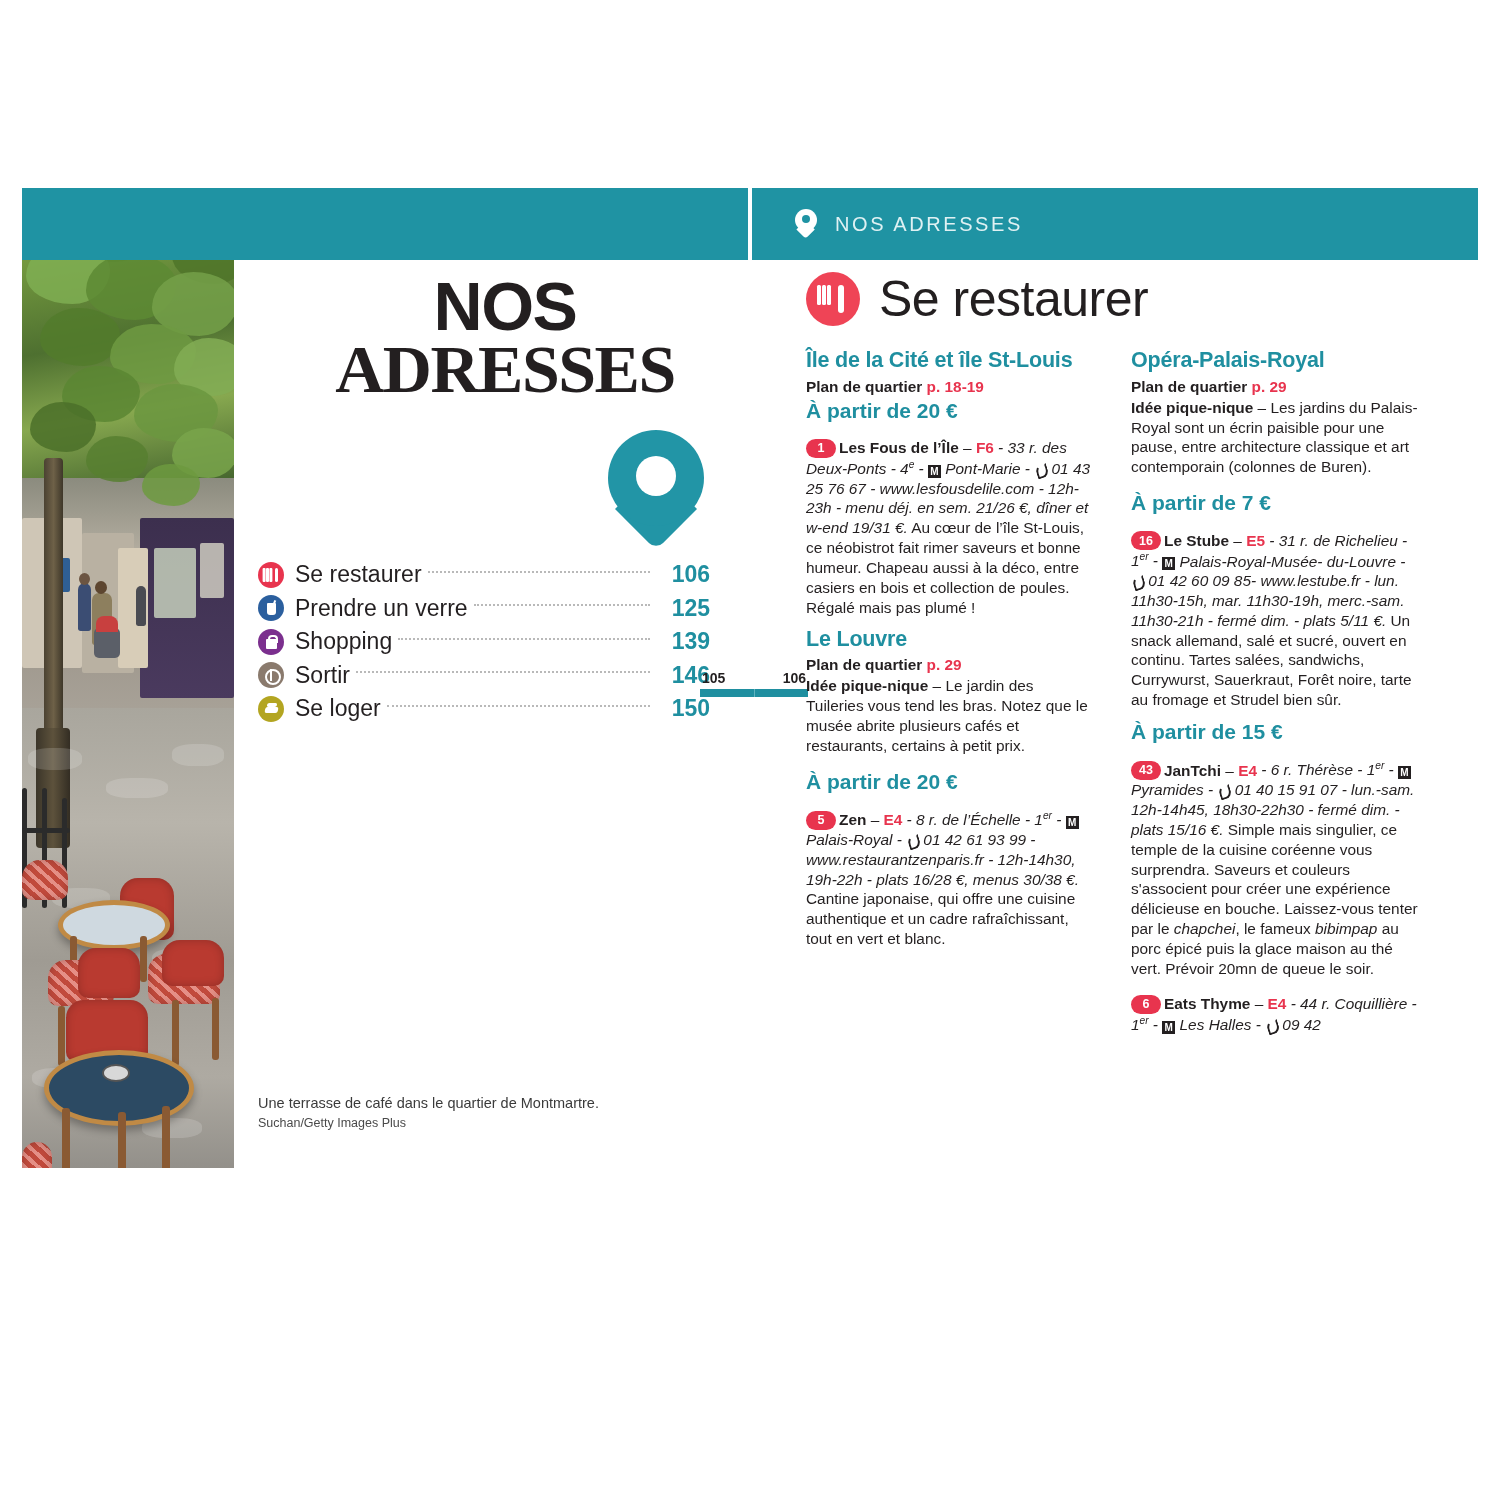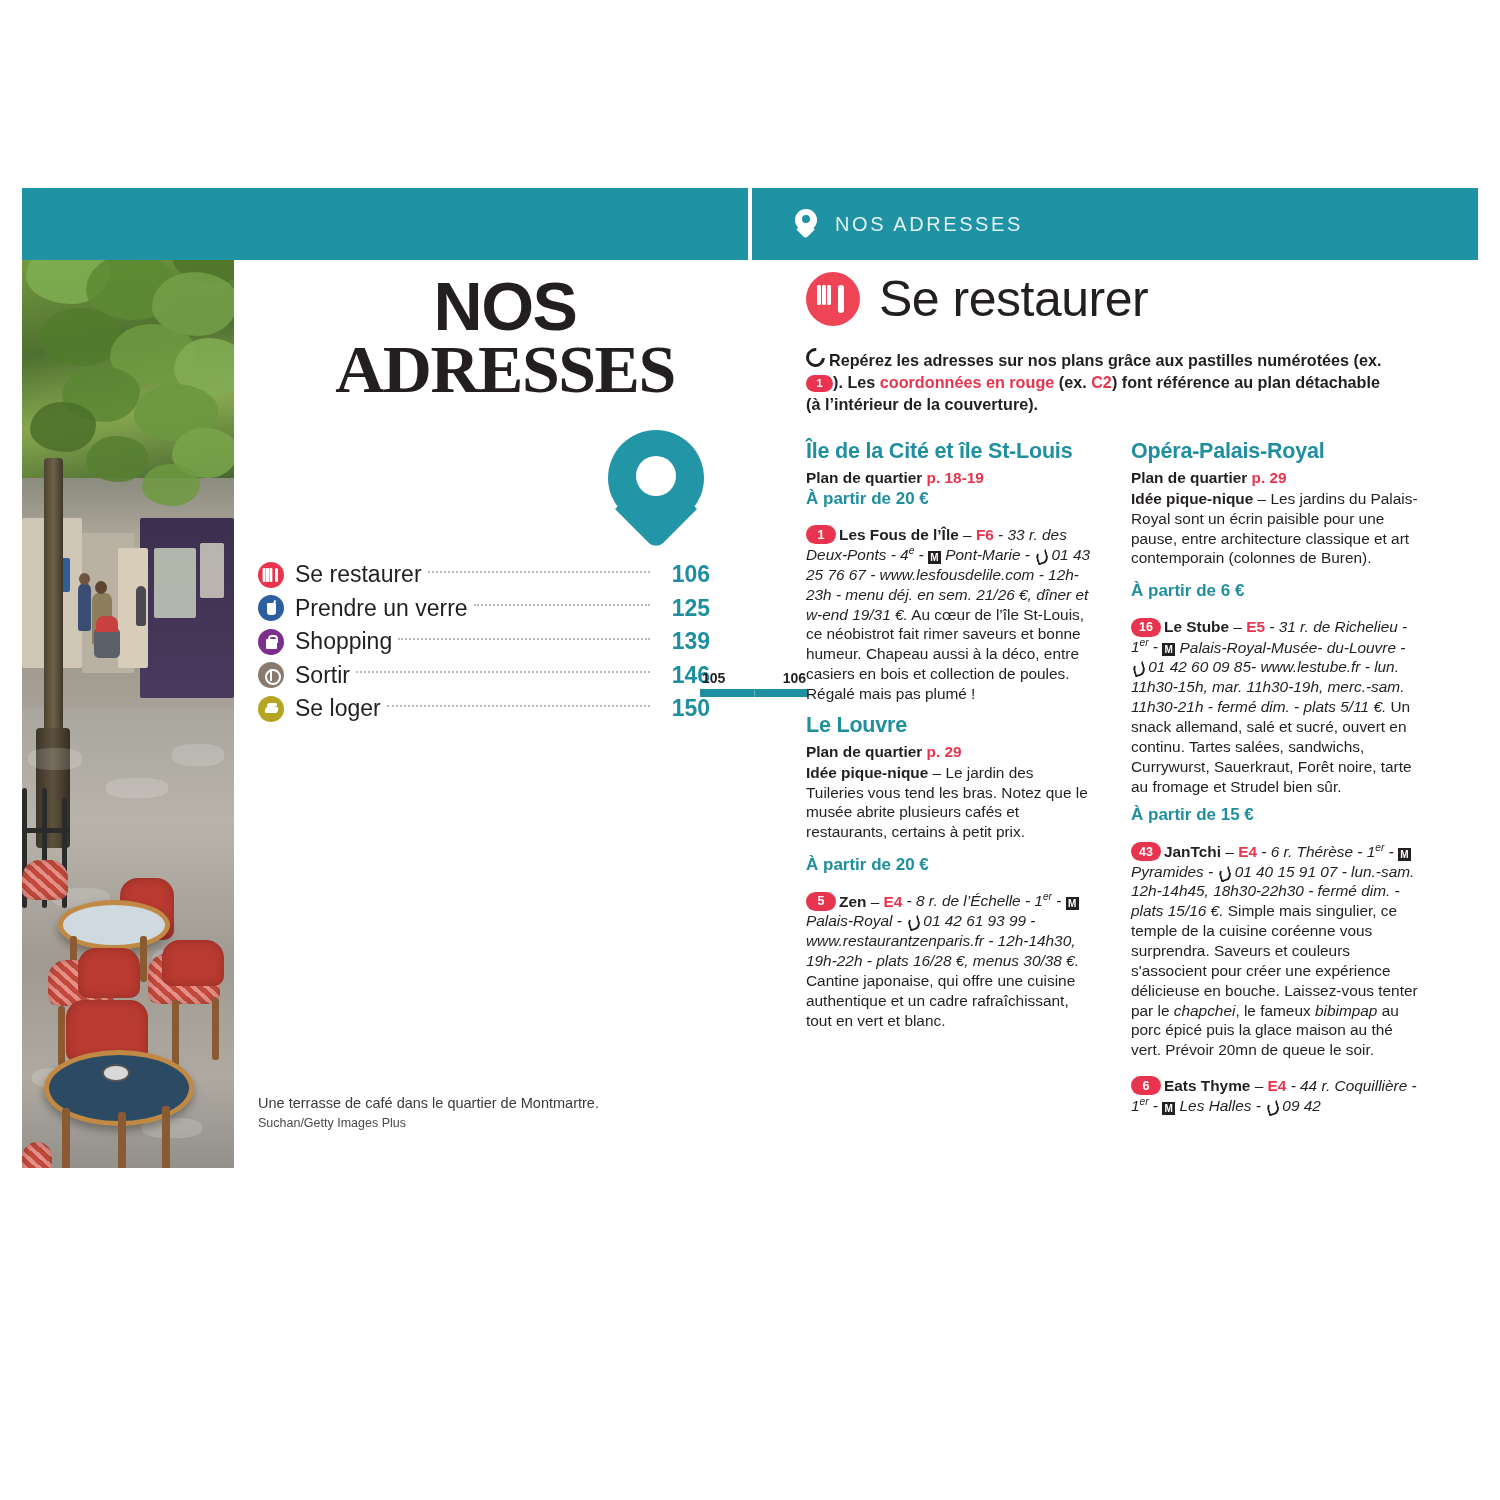--- a/index.html
+++ b/index.html
@@ -96,21 +96,21 @@
     height:17px;min-width:17px;padding:0 5px;font-size:11.5px;vertical-align:1px;}
   .red{color:#e8344e;font-weight:700;}
 
   #cols{display:flex;gap:38px;width:612px;}
   .col{width:293px;}
 
   h2.area{font-size:21.5px;color:#1f8fa0;font-weight:700;margin:0 0 4px 0;letter-spacing:-.2px;line-height:1.15;}
   .plan{font-size:15.4px;font-weight:700;color:#231f20;margin-bottom:1px;line-height:1.3;}
   .picnic{font-size:15.4px;color:#231f20;line-height:1.29;margin-bottom:13px;}
   .picnic b{font-weight:700;}
-  h3.price{font-size:17px;color:#1f8fa0;font-weight:700;margin:0 0 3px 0;line-height:1.2;}
+  h3.price{font-size:21px;color:#1f8fa0;font-weight:700;margin:0 0 3px 0;line-height:1.2;}
   .entry{font-size:15.4px;line-height:1.29;color:#231f20;margin-bottom:9px;}
   .entry .nm{font-weight:700;}
   .entry .it{font-style:italic;}
   .entry .coord{font-weight:700;color:#e8344e;}
   .sup{font-size:.66em;vertical-align:.55em;}
   .metro{display:inline-block;width:13px;height:13px;background:#231f20;color:#fff;font-size:10px;font-weight:700;line-height:13px;text-align:center;font-style:normal;vertical-align:-1px;}
   .phone{display:inline-block;width:13px;height:13px;position:relative;vertical-align:-2px;}
   .phone::before{content:"";position:absolute;left:2px;top:1px;width:8px;height:10px;border:2px solid #231f20;border-radius:60% 10% 55% 10%;transform:rotate(-18deg);border-top-color:transparent;}
   .badge-e{display:inline-flex;align-items:center;justify-content:center;background:#e8344e;color:#fff;border-radius:999px;font-weight:700;font-style:normal;
     height:19px;min-width:19px;padding:0 5.5px;font-size:12.5px;vertical-align:1px;margin-right:3px;}
@@ -270,21 +270,20 @@
     <div class="c1">Une terrasse de café dans le quartier de Montmartre.</div>
     <div class="c2">Suchan/Getty Images Plus</div>
   </div>
 
   <div id="rp">
     <div id="section-title">
       <span class="circ"></span>
       <h1>Se restaurer</h1>
     </div>
 
-    <div id="intro"><span class="moon"></span>Repérez les adresses sur nos plans grâce aux pastilles numérotées (ex. <span class="badge">1</span>). Les <span class="red">coordonnées en rouge</span> (ex. <span class="red">C2</span>) font référence au plan détachable (à l’intérieur de la couverture).</div>
 
     <div id="cols">
         <div class="col">
           <div>
             <h2 class="area">Île de la Cité et île St-Louis</h2>
             <div class="plan">Plan de quartier <span class="red">p. 18-19</span></div>
             <h3 class="price">À partir de 20 €</h3>
             <p class="entry"><span class="badge-e">1</span><span class="nm">Les Fous de l’Île</span><span class="it"> – </span><span class="coord">F6</span><span class="it"> - 33 r. des Deux-Ponts - 4<span class="sup">e</span> - </span><span class="metro">M</span><span class="it"> Pont-Marie - </span><span class="phone"></span><span class="it"> 01 43 25 76 67 - www.lesfousdelile.com - 12h-23h - menu déj. en sem. 21/26 €, dîner et w-end 19/31 €.</span><span> Au cœur de l’île St-Louis, ce néobistrot fait rimer saveurs et bonne humeur. Chapeau aussi à la déco, entre casiers en bois et collection de poules. Régalé mais pas plumé !</span></p>
           </div>
           <div>
@@ -293,21 +292,21 @@
             <div class="picnic"><b>Idée pique-nique</b> – Le jardin des Tuileries vous tend les bras. Notez que le musée abrite plusieurs cafés et restaurants, certains à petit prix.</div>
             <h3 class="price">À partir de 20 €</h3>
             <p class="entry"><span class="badge-e">5</span><span class="nm">Zen</span><span class="it"> – </span><span class="coord">E4</span><span class="it"> - 8 r. de l’Échelle - 1<span class="sup">er</span> - </span><span class="metro">M</span><span class="it"> Palais-Royal - </span><span class="phone"></span><span class="it"> 01 42 61 93 99 - www.restaurantzenparis.fr - 12h-14h30, 19h-22h - plats 16/28 €, menus 30/38 €.</span><span> Cantine japonaise, qui offre une cuisine authentique et un cadre rafraîchissant, tout en vert et blanc.</span></p>
           </div>
         </div>
         <div class="col">
           <div>
             <h2 class="area">Opéra-Palais-Royal</h2>
             <div class="plan">Plan de quartier <span class="red">p. 29</span></div>
             <div class="picnic"><b>Idée pique-nique</b> – Les jardins du Palais-Royal sont un écrin paisible pour une pause, entre architecture classique et art contemporain (colonnes de Buren).</div>
-            <h3 class="price">À partir de 6 €</h3>
+            <h3 class="price">À partir de 7 €</h3>
             <p class="entry"><span class="badge-e">16</span><span class="nm">Le Stube</span><span class="it"> – </span><span class="coord">E5</span><span class="it"> - 31 r. de Richelieu - 1<span class="sup">er</span> - </span><span class="metro">M</span><span class="it"> Palais-Royal-Musée- du-Louvre - </span><span class="phone"></span><span class="it"> 01 42 60 09 85- www.lestube.fr - lun. 11h30-15h, mar. 11h30-19h, merc.-sam. 11h30-21h - fermé dim. - plats 5/11 €.</span><span> Un snack allemand, salé et sucré, ouvert en continu. Tartes salées, sandwichs, Currywurst, Sauerkraut, Forêt noire, tarte au fromage et Strudel bien sûr.</span></p>
           </div>
           <div>
             <h3 class="price">À partir de 15 €</h3>
             <p class="entry"><span class="badge-e">43</span><span class="nm">JanTchi</span><span class="it"> – </span><span class="coord">E4</span><span class="it"> - 6 r. Thérèse - 1<span class="sup">er</span> - </span><span class="metro">M</span><span class="it"> Pyramides - </span><span class="phone"></span><span class="it"> 01 40 15 91 07 - lun.-sam. 12h-14h45, 18h30-22h30 - fermé dim. - plats 15/16 €.</span><span> Simple mais singulier, ce temple de la cuisine coréenne vous surprendra. Saveurs et couleurs s'associent pour créer une expérience délicieuse en bouche. Laissez-vous tenter par le </span><span class="it">chapchei</span><span>, le fameux </span><span class="it">bibimpap</span><span> au porc épicé puis la glace maison au thé vert. Prévoir 20mn de queue le soir.</span></p>
             <p class="entry"><span class="badge-e">6</span><span class="nm">Eats Thyme</span><span class="it"> – </span><span class="coord">E4</span><span class="it"> - 44 r. Coquillière - 1<span class="sup">er</span> - </span><span class="metro">M</span><span class="it"> Les Halles - </span><span class="phone"></span><span class="it"> 09 42</span></p>
           </div>
         </div>
       </div>
   </div>

